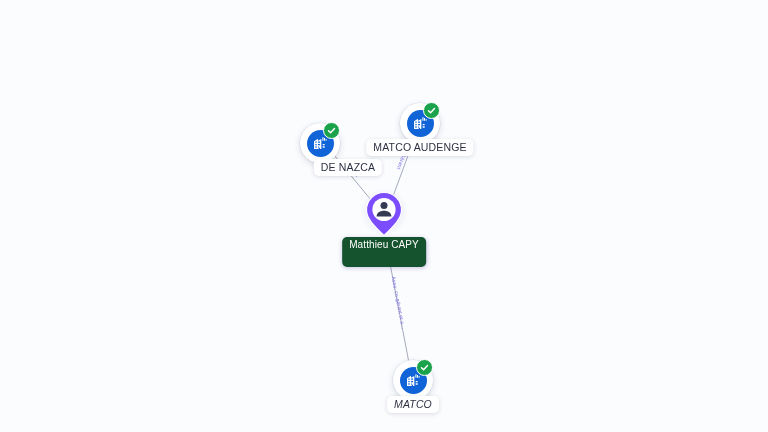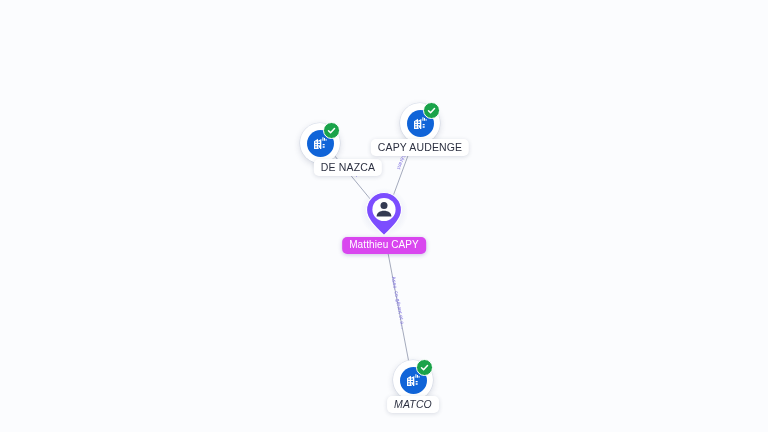--- a/index.html
+++ b/index.html
@@ -105,25 +105,25 @@
     left: -19px;
     top: -21px;
     width: 38px;
     height: 46px;
   }
   .person-pin svg { display: block; }
   .person-label {
     position: absolute;
     transform: translateX(-50%);
     white-space: nowrap;
-    background: #d946ef;
+    background: #14532d;
     color: #ffffff;
     font-size: 10px;
     letter-spacing: 0.1px;
-    padding: 3px 7px 4px 7px;
+    padding: 3px 7px 17px 7px;
     border-radius: 5px;
     box-shadow: 0 1px 4px rgba(70,50,150,0.28);
     line-height: 1;
   }
 
   
   .edge-label {
     position: absolute;
     white-space: nowrap;
     color: #7b6ce0;
@@ -173,21 +173,21 @@
           <path d="M3 21V9.2l6-3.6v3.1l5-2.6V21h-2v-4.2h-2V21H3zm2-2h2v-2H5v2zm0-3.6h2v-2H5v2zm0-3.6h2v-2H5v2zm4 7.2h3v-2H9v2zm0-3.6h3v-2H9v2zm0-3.6h3v-2H9v2zm7 7.2h3v-2h-3v2zm0-3.6h3v-2h-3v2z"></path>
           <path d="M15.6 3.2h1.6v5.4h-1.6zM18 4.6h1.5v4h-1.5zM20.4 6h1.4v2.6h-1.4z"></path>
         </svg>
       </div>
     </div>
     <div class="verified-badge">
       <svg width="9" height="9" viewBox="0 0 24 24" fill="none" stroke="#ffffff" stroke-width="4" stroke-linecap="round" stroke-linejoin="round">
         <polyline points="4,12.5 9.5,18 20,6.5"></polyline>
       </svg>
     </div>
-    <div class="company-label" style="left:0px; top:16px;">CAPY AUDENGE</div>
+    <div class="company-label" style="left:0px; top:16px;">MATCO AUDENGE</div>
   </div>
 
   <div class="company-node" style="left:413px; top:380px;">
     <div class="company-circle">
       <div class="company-inner">
         <svg width="16" height="16" viewBox="0 0 24 24" fill="#ffffff">
           <path d="M3 21V9.2l6-3.6v3.1l5-2.6V21h-2v-4.2h-2V21H3zm2-2h2v-2H5v2zm0-3.6h2v-2H5v2zm0-3.6h2v-2H5v2zm4 7.2h3v-2H9v2zm0-3.6h3v-2H9v2zm0-3.6h3v-2H9v2zm7 7.2h3v-2h-3v2zm0-3.6h3v-2h-3v2z"></path>
           <path d="M15.6 3.2h1.6v5.4h-1.6zM18 4.6h1.5v4h-1.5zM20.4 6h1.4v2.6h-1.4z"></path>
         </svg>
       </div>

